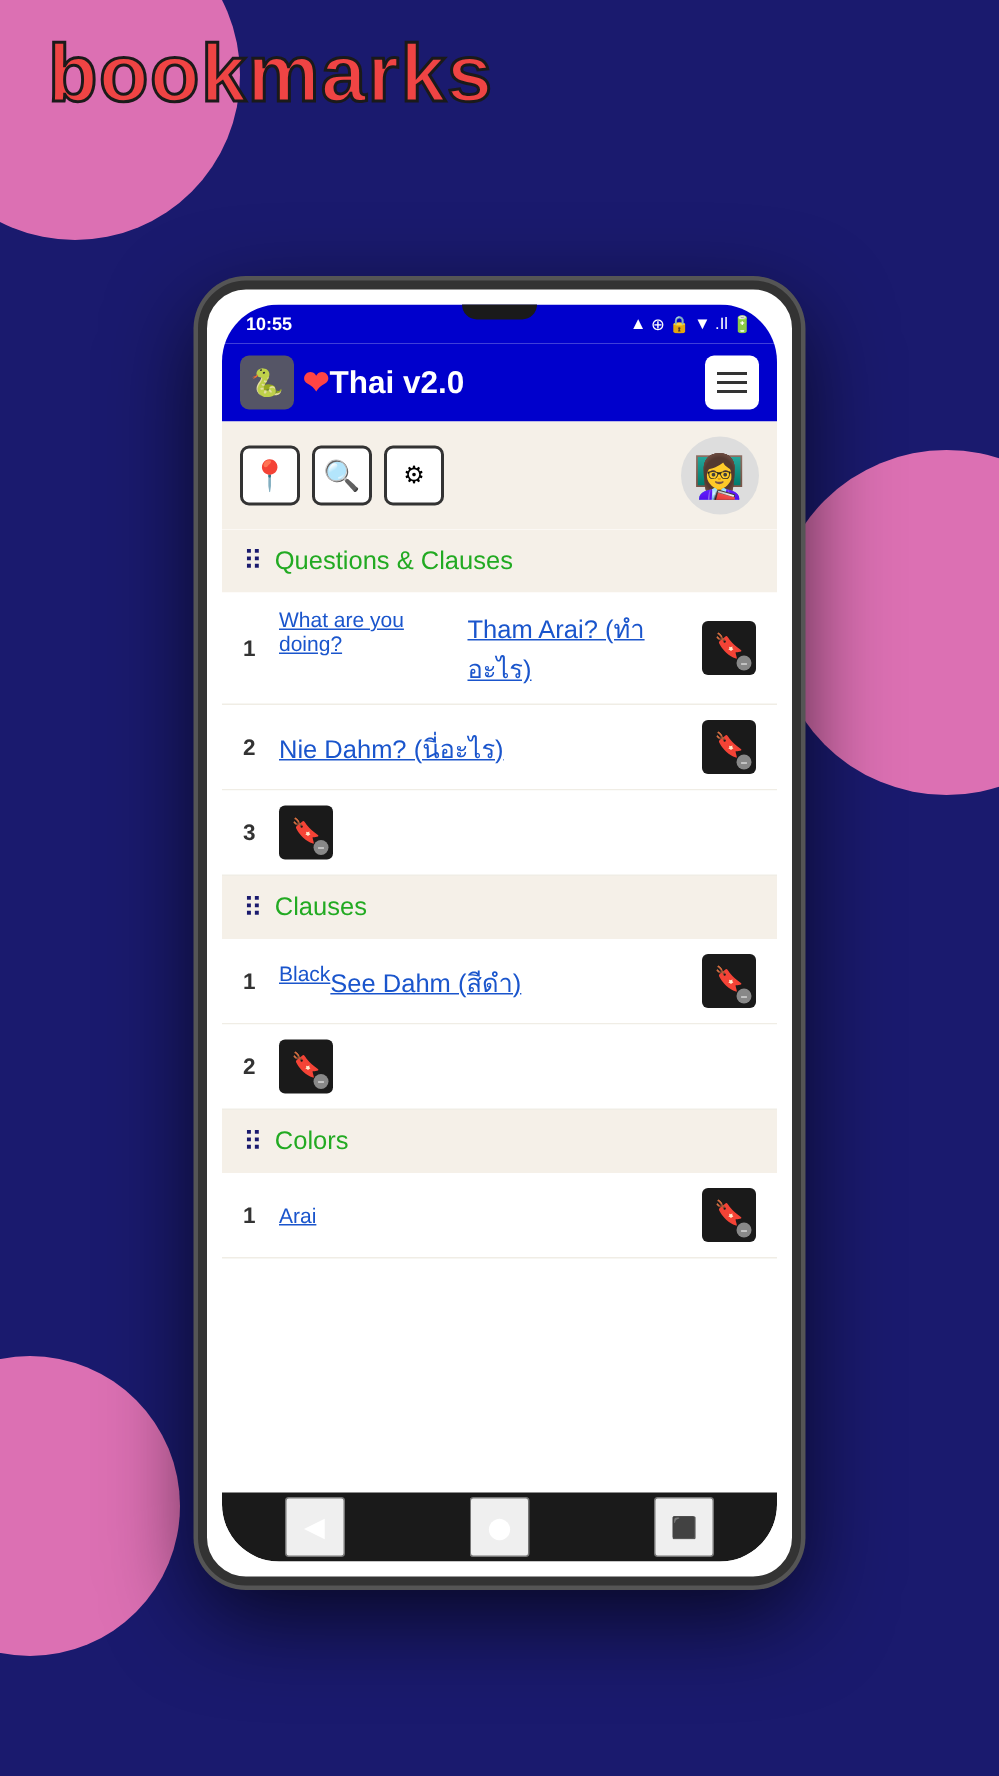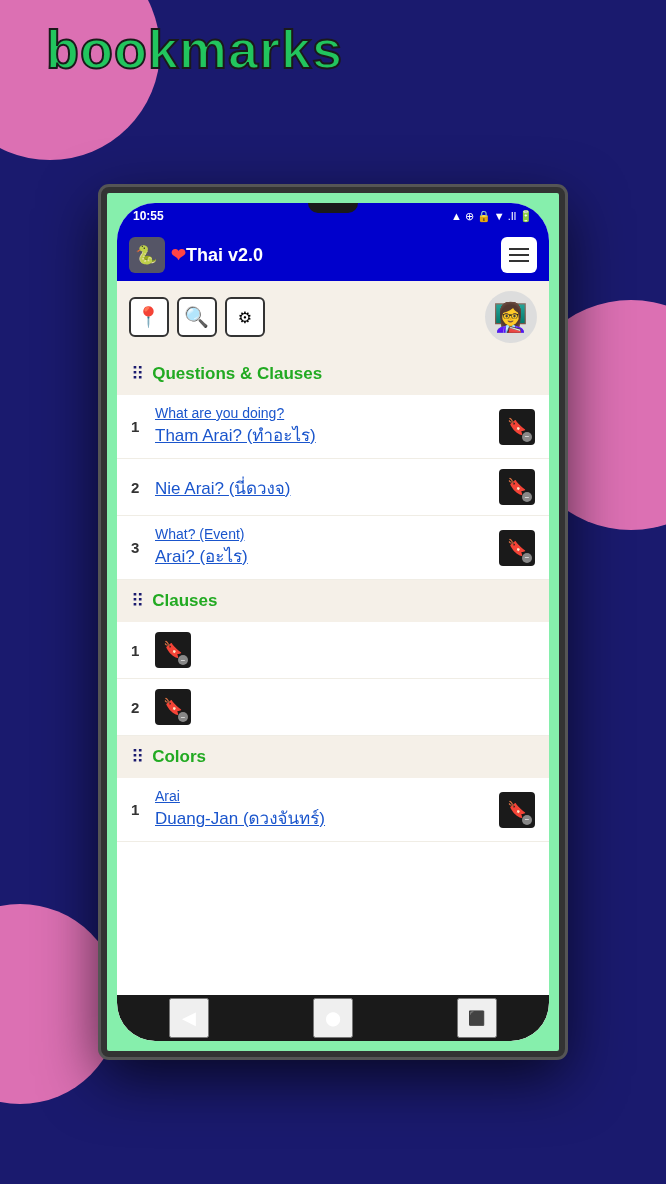--- a/index.html
+++ b/index.html
@@ -45,37 +45,37 @@
       height: 230px;
       background: #ff80c0;
       border-radius: 50%;
       opacity: 0.85;
     }
 
     
     .page-title {
       position: absolute;
       top: 18px;
-      left: 46px;
+      left: 32px;
       font-size: 54px;
       font-weight: 900;
-      color: #22c55e;
+      color: #ef4444;
       font-family: 'Arial Black', Arial, sans-serif;
       letter-spacing: 1px;
       -webkit-text-stroke: 2px #1a1a1a;
       z-index: 10;
     }
 
     
     .phone-shell {
       position: relative;
-      width: 464px;
+      width: 402px;
       height: 870px;
-      background: #86efac;
-      border-radius: 8px;
+      background: #ffffff;
+      border-radius: 32px;
       border: 6px solid #333;
       box-shadow: 0 0 0 3px #555, 0 20px 60px rgba(0,0,0,0.7);
       z-index: 5;
       overflow: hidden;
       margin-top: 60px;
     }
 
     
     .phone-screen {
       position: absolute;
@@ -136,21 +136,21 @@
       height: 36px;
       background: #556;
       border-radius: 6px;
       display: flex;
       align-items: center;
       justify-content: center;
       font-size: 18px;
     }
     .app-title-text {
       color: white;
-      font-size: 18px;
+      font-size: 21px;
       font-weight: bold;
     }
     .app-title-text span { color: #ff4444; }
     .hamburger-btn {
       background: white;
       border: none;
       border-radius: 6px;
       width: 36px;
       height: 36px;
       display: flex;
@@ -217,21 +217,21 @@
       display: flex;
       align-items: center;
       gap: 8px;
     }
     .section-dots {
       font-size: 18px;
       color: #1a1a6e;
     }
     .section-title-text {
       font-size: 17px;
-      font-weight: bold;
+      font-weight: normal;
       color: #22aa22;
     }
 
     
     .list-item {
       display: flex;
       align-items: center;
       padding: 10px 14px;
       border-bottom: 1px solid #f0ede5;
       background: white;
@@ -239,21 +239,21 @@
     .item-number {
       width: 24px;
       font-size: 15px;
       color: #333;
       font-weight: bold;
       flex-shrink: 0;
     }
     .item-text {
       flex: 1;
       display: flex;
-      flex-direction: column;
+      flex-direction: row;
     }
     .item-main {
       font-size: 14px;
       color: #1a55cc;
       text-decoration: underline;
     }
     .item-sub {
       font-size: 17px;
       color: #1a55cc;
       text-decoration: underline;
@@ -391,47 +391,47 @@
         </div>
         <div class="bookmark-btn">
           <span class="bookmark-icon">🔖</span>
           <div class="bookmark-minus">−</div>
         </div>
       </div>
 
       <div class="list-item">
         <span class="item-number">2</span>
         <div class="item-text">
-          <span class="item-sub">Nie Arai? (นี่ดวงจ)</span>
+          <span class="item-sub">Nie Dahm? (นี่อะไร)</span>
         </div>
         <div class="bookmark-btn">
           <span class="bookmark-icon">🔖</span>
           <div class="bookmark-minus">−</div>
         </div>
       </div>
 
       <div class="list-item">
         <span class="item-number">3</span>
-        <div class="item-text">
-          <span class="item-main">What? (Event)</span>
-          <span class="item-sub">Arai? (อะไร)</span>
-        </div>
         <div class="bookmark-btn">
           <span class="bookmark-icon">🔖</span>
           <div class="bookmark-minus">−</div>
         </div>
       </div>
 
       <div class="section-header">
         <span class="section-dots">⠿</span>
         <span class="section-title-text">Clauses</span>
       </div>
 
       <div class="list-item">
         <span class="item-number">1</span>
+        <div class="item-text">
+          <span class="item-main">Black</span>
+          <span class="item-sub">See Dahm (สีดำ)</span>
+        </div>
         <div class="bookmark-btn">
           <span class="bookmark-icon">🔖</span>
           <div class="bookmark-minus">−</div>
         </div>
       </div>
 
       <div class="list-item">
         <span class="item-number">2</span>
         <div class="bookmark-btn">
           <span class="bookmark-icon">🔖</span>
@@ -441,21 +441,20 @@
 
       <div class="section-header">
         <span class="section-dots">⠿</span>
         <span class="section-title-text">Colors</span>
       </div>
 
       <div class="list-item">
         <span class="item-number">1</span>
         <div class="item-text">
           <span class="item-main">Arai</span>
-          <span class="item-sub">Duang-Jan (ดวงจันทร์)</span>
         </div>
         <div class="bookmark-btn">
           <span class="bookmark-icon">🔖</span>
           <div class="bookmark-minus">−</div>
         </div>
       </div>
 
       <div style="height: 20px;"></div>
     </div>
 

